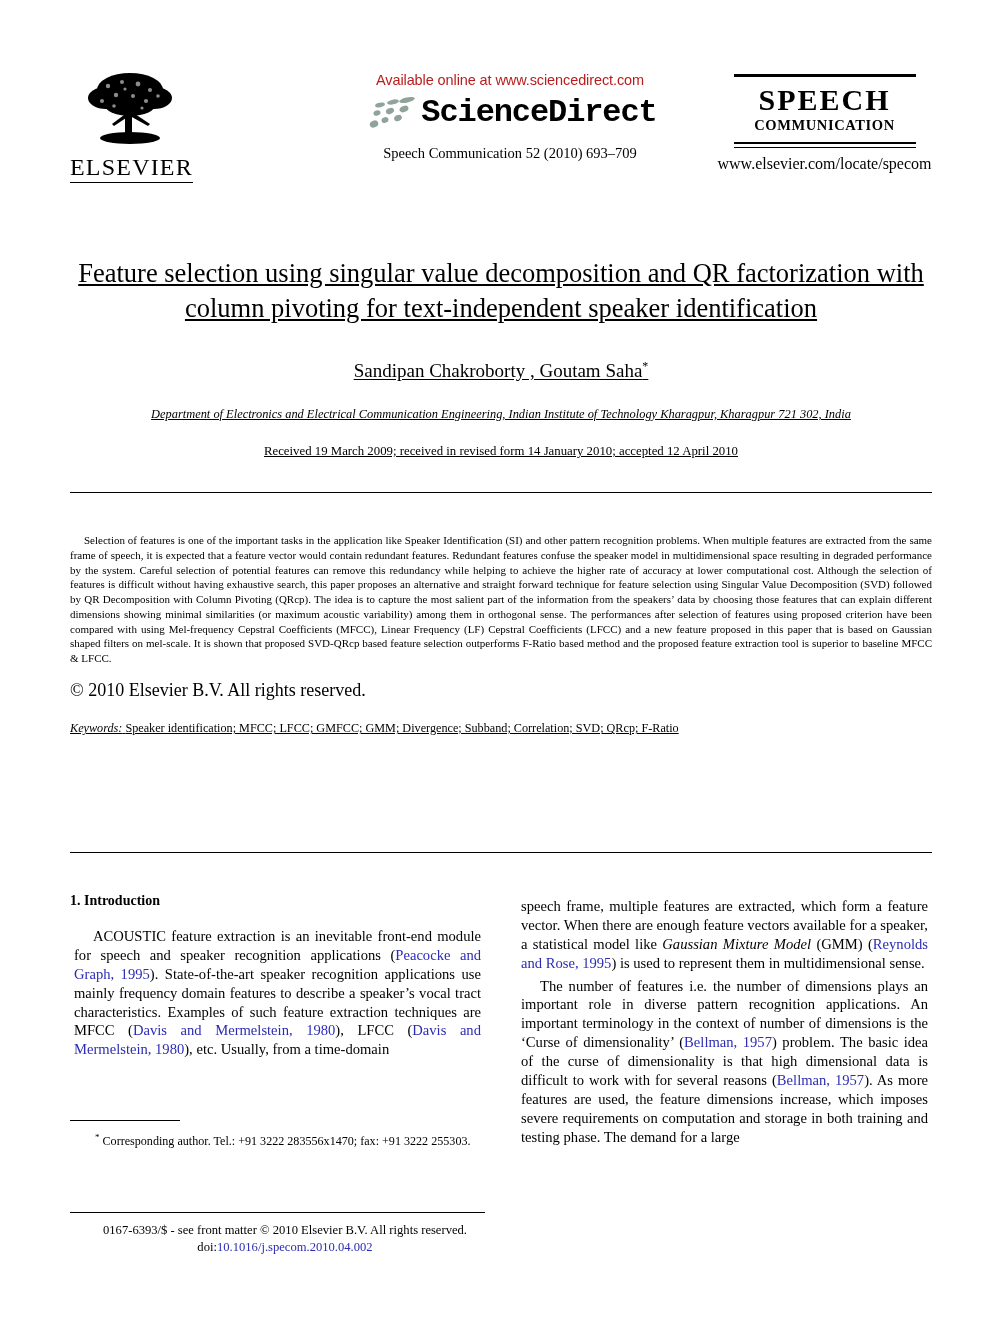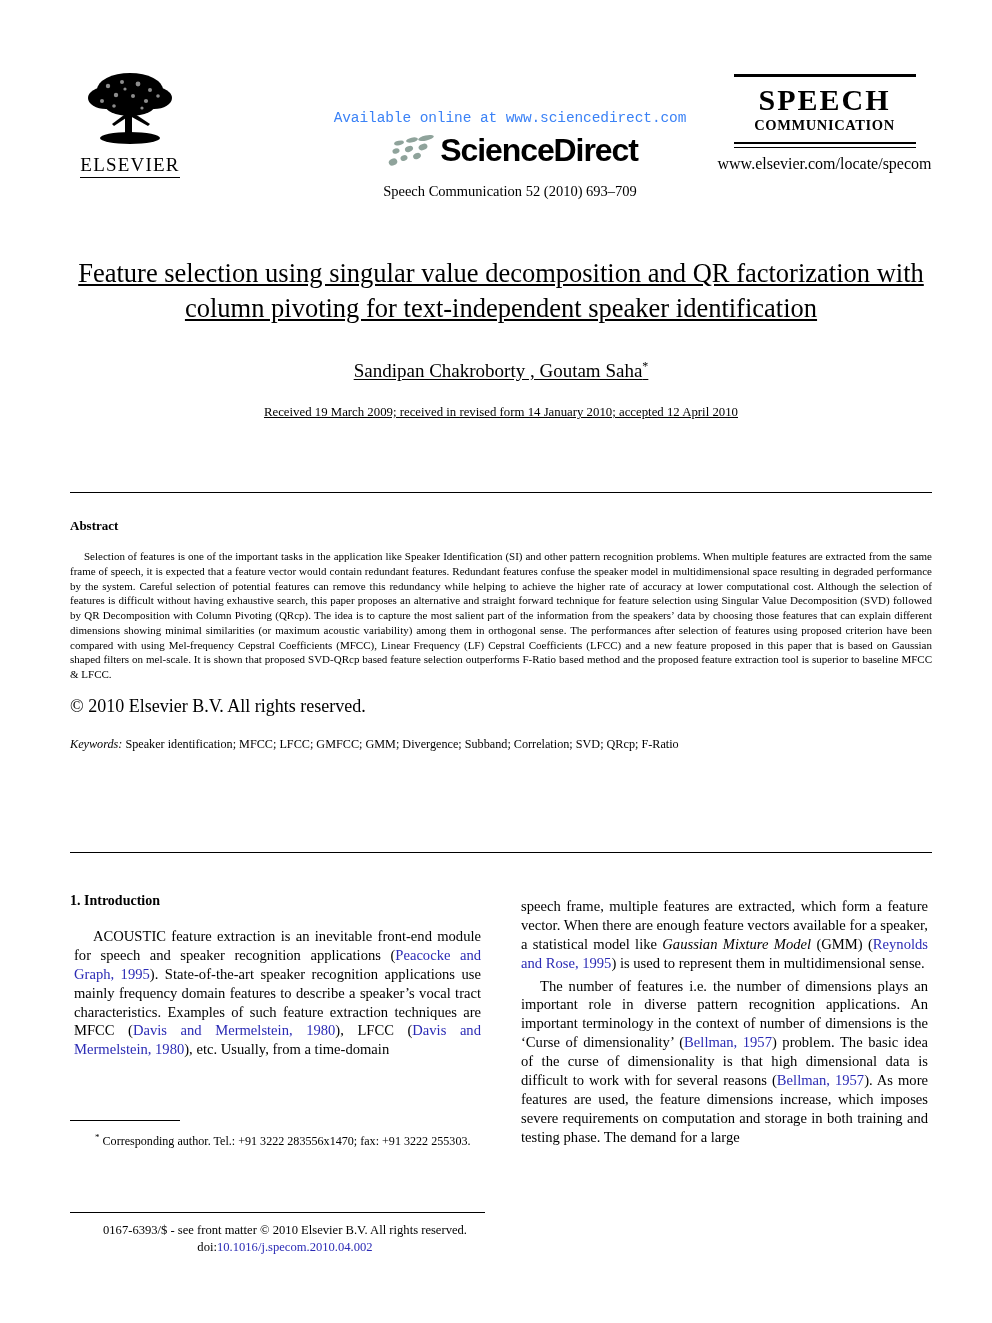--- a/index.html
+++ b/index.html
@@ -38,51 +38,50 @@
     text-align: center;
   }
   .tree-mark {
     width: 104px;
     height: 84px;
     margin: 0 auto;
     display: block;
   }
   .elsevier-word {
     font-family: "Liberation Serif", serif;
-    font-size: 19px;
+    font-size: 24px;
     letter-spacing: 1.2px;
     margin-top: 2px;
     border-bottom: 1.5px solid #000;
     display: inline-block;
     padding-bottom: 1px;
   }
 
   .sd-block {
     position: absolute;
     left: 200px;
     top: 12px;
     width: 480px;
     text-align: center;
   }
   .avail-line {
-    font-family: Liberation Mono, monospace;
+    font-family: Liberation Sans, sans-serif;
     font-size: 14.5px;
     letter-spacing: -0.1px;
-    color: #3b82f6;
-    margin-top: 38px;
+    color: #b91c1c;
   }
   .sd-logo-row {
     display: flex;
     align-items: center;
     justify-content: center;
     margin-top: 6px;
   }
   .sd-dots { width: 56px; height: 36px; }
   .sd-word {
-    font-family: Liberation Sans, sans-serif;
+    font-family: Liberation Mono, monospace;
     font-weight: bold;
     font-size: 32px;
     letter-spacing: -1.1px;
     margin-left: 2px;
   }
   .journal-ref {
     font-family: "Liberation Serif", serif;
     font-size: 14.5px;
     margin-top: 14px;
   }
@@ -194,20 +193,21 @@
     font-family: Liberation Serif, serif;
     font-size: 18px;
     line-height: 1.345;
     margin-top: 12px;
     text-indent: 0;
   }
   .keywords {
     font-family: "Liberation Serif", serif;
     font-size: 12.2px;
     margin-top: 19px;
+    text-decoration: underline;
   }
   .keywords .kw-label { font-style: italic; }
 
   
   .col-left {
     position: absolute;
     left: 70px;
     top: 893px;
     width: 415px;
   }
@@ -343,27 +343,27 @@
       <div class="speech-rule-bot"></div>
       <div class="speech-url">www.elsevier.com/locate/specom</div>
     </div>
   </div>
 
   <div class="title-area">
     <h1 class="paper-title">Feature selection using singular value decomposition and QR factorization with column pivoting for text-independent speaker identification</h1>
     <div class="authors">
       <span>Sandipan Chakroborty , Goutam Saha</span><sup>*</sup>
     </div>
+    <div class="affiliation">Department of Electronics and Electrical Communication Engineering, Indian Institute of Technology Kharagpur, Kharagpur 721 302, India</div>
     <div class="received">Received 19 March 2009; received in revised form 14 January 2010; accepted 12 April 2010</div>
   </div>
 
   <div class="rule-full rule-a"></div>
 
   <div class="abstract-area">
-    <div class="abstract-head">Abstract</div>
     <p class="abstract-body"><span>Selection of features is one of the important tasks in the application like Speaker Identification (SI) and other pattern recognition problems. When multiple features are extracted from the same frame of speech, it is expected that a feature vector would contain redundant features. Redundant features confuse the speaker model in multidimensional space resulting in degraded performance by the system. Careful selection of potential features can remove this redundancy while helping to achieve the higher rate of accuracy at lower computational cost. Although the selection of features is difficult without having exhaustive search, this paper proposes an alternative and straight forward technique for feature selection using Singular Value Decomposition (SVD) followed by QR Decomposition with Column Pivoting (QRcp). The idea is to capture the most salient part of the information from the speakers’ data by choosing those features that can explain different dimensions showing minimal similarities (or maximum acoustic variability) among them in orthogonal sense. The performances after selection of features using proposed criterion have been compared with using Mel-frequency Cepstral Coefficients (MFCC), Linear Frequency (LF) Cepstral Coefficients (LFCC) and a new feature proposed in this paper that is based on Gaussian shaped filters on mel-scale. It is shown that proposed SVD-QRcp based feature selection outperforms F-Ratio based method and the proposed feature extraction tool is superior to baseline MFCC &amp; LFCC.</span></p>
     <p class="copyright-line">© 2010 Elsevier B.V. All rights reserved.</p>
     <div class="keywords">
       <span class="kw-label">Keywords:</span>
       <span>Speaker identification; MFCC; LFCC; GMFCC; GMM; Divergence; Subband; Correlation; SVD; QRcp; F-Ratio</span>
     </div>
   </div>
 
   <div class="rule-full rule-b"></div>
 

